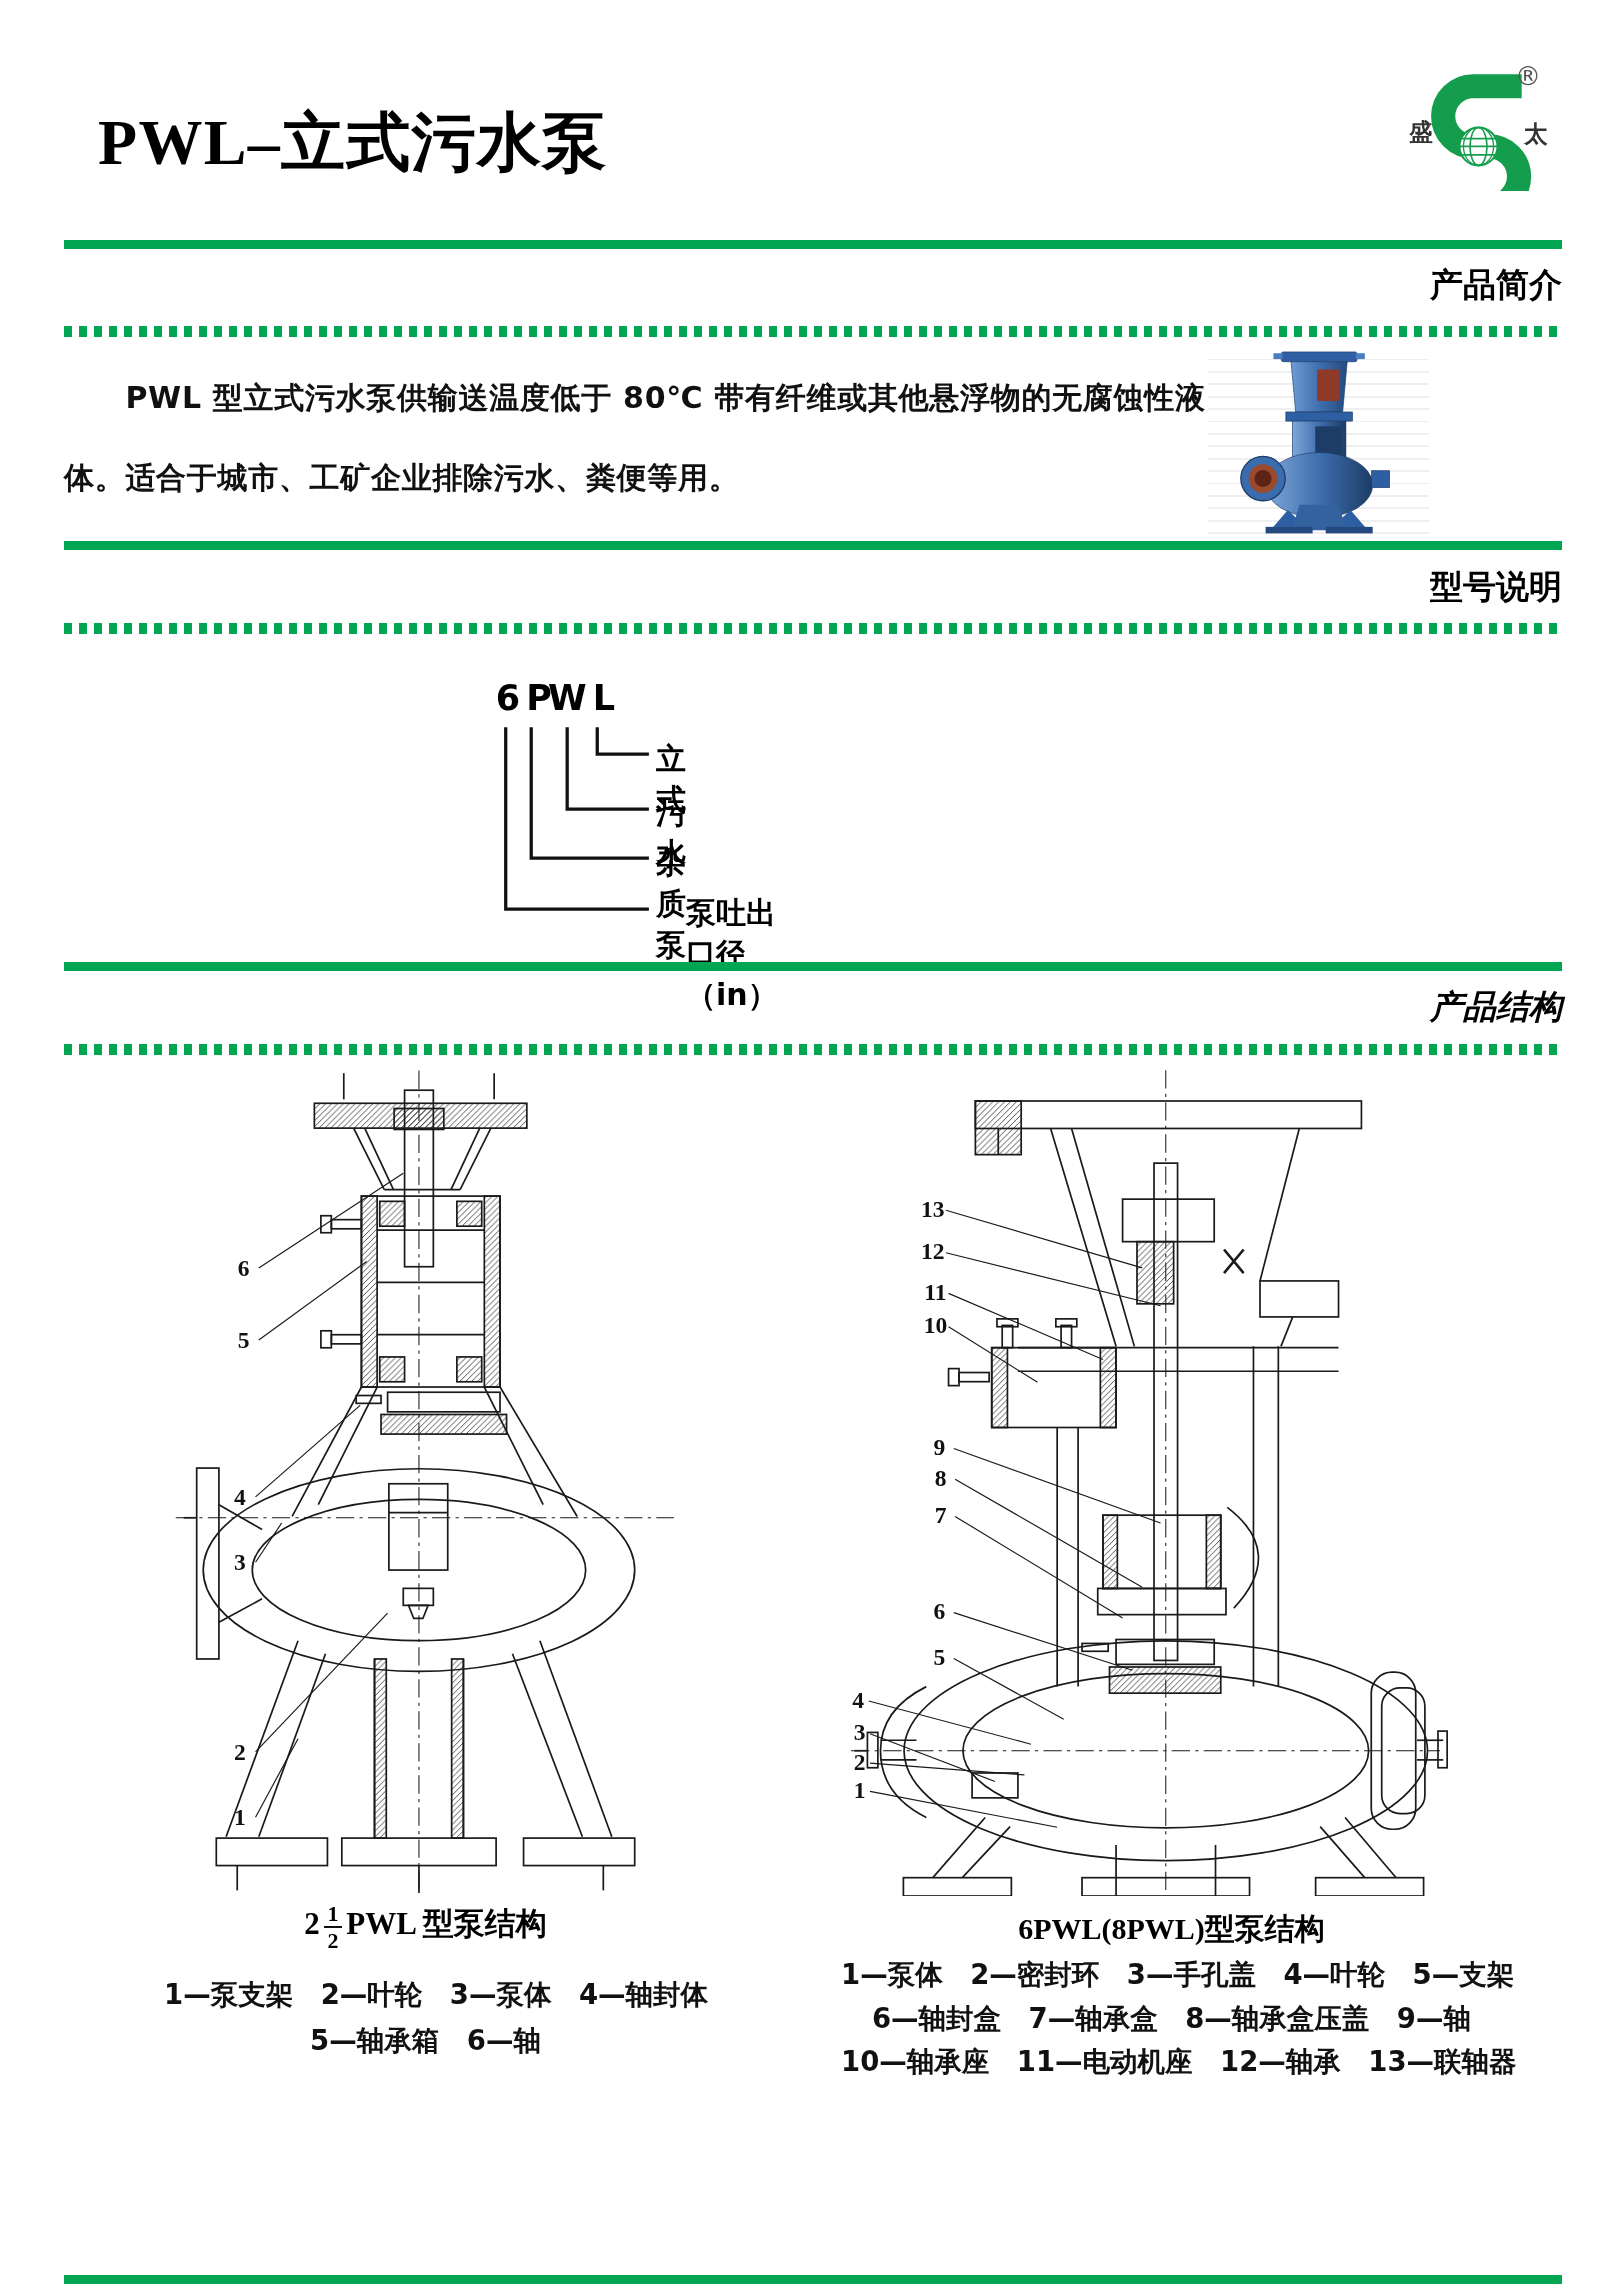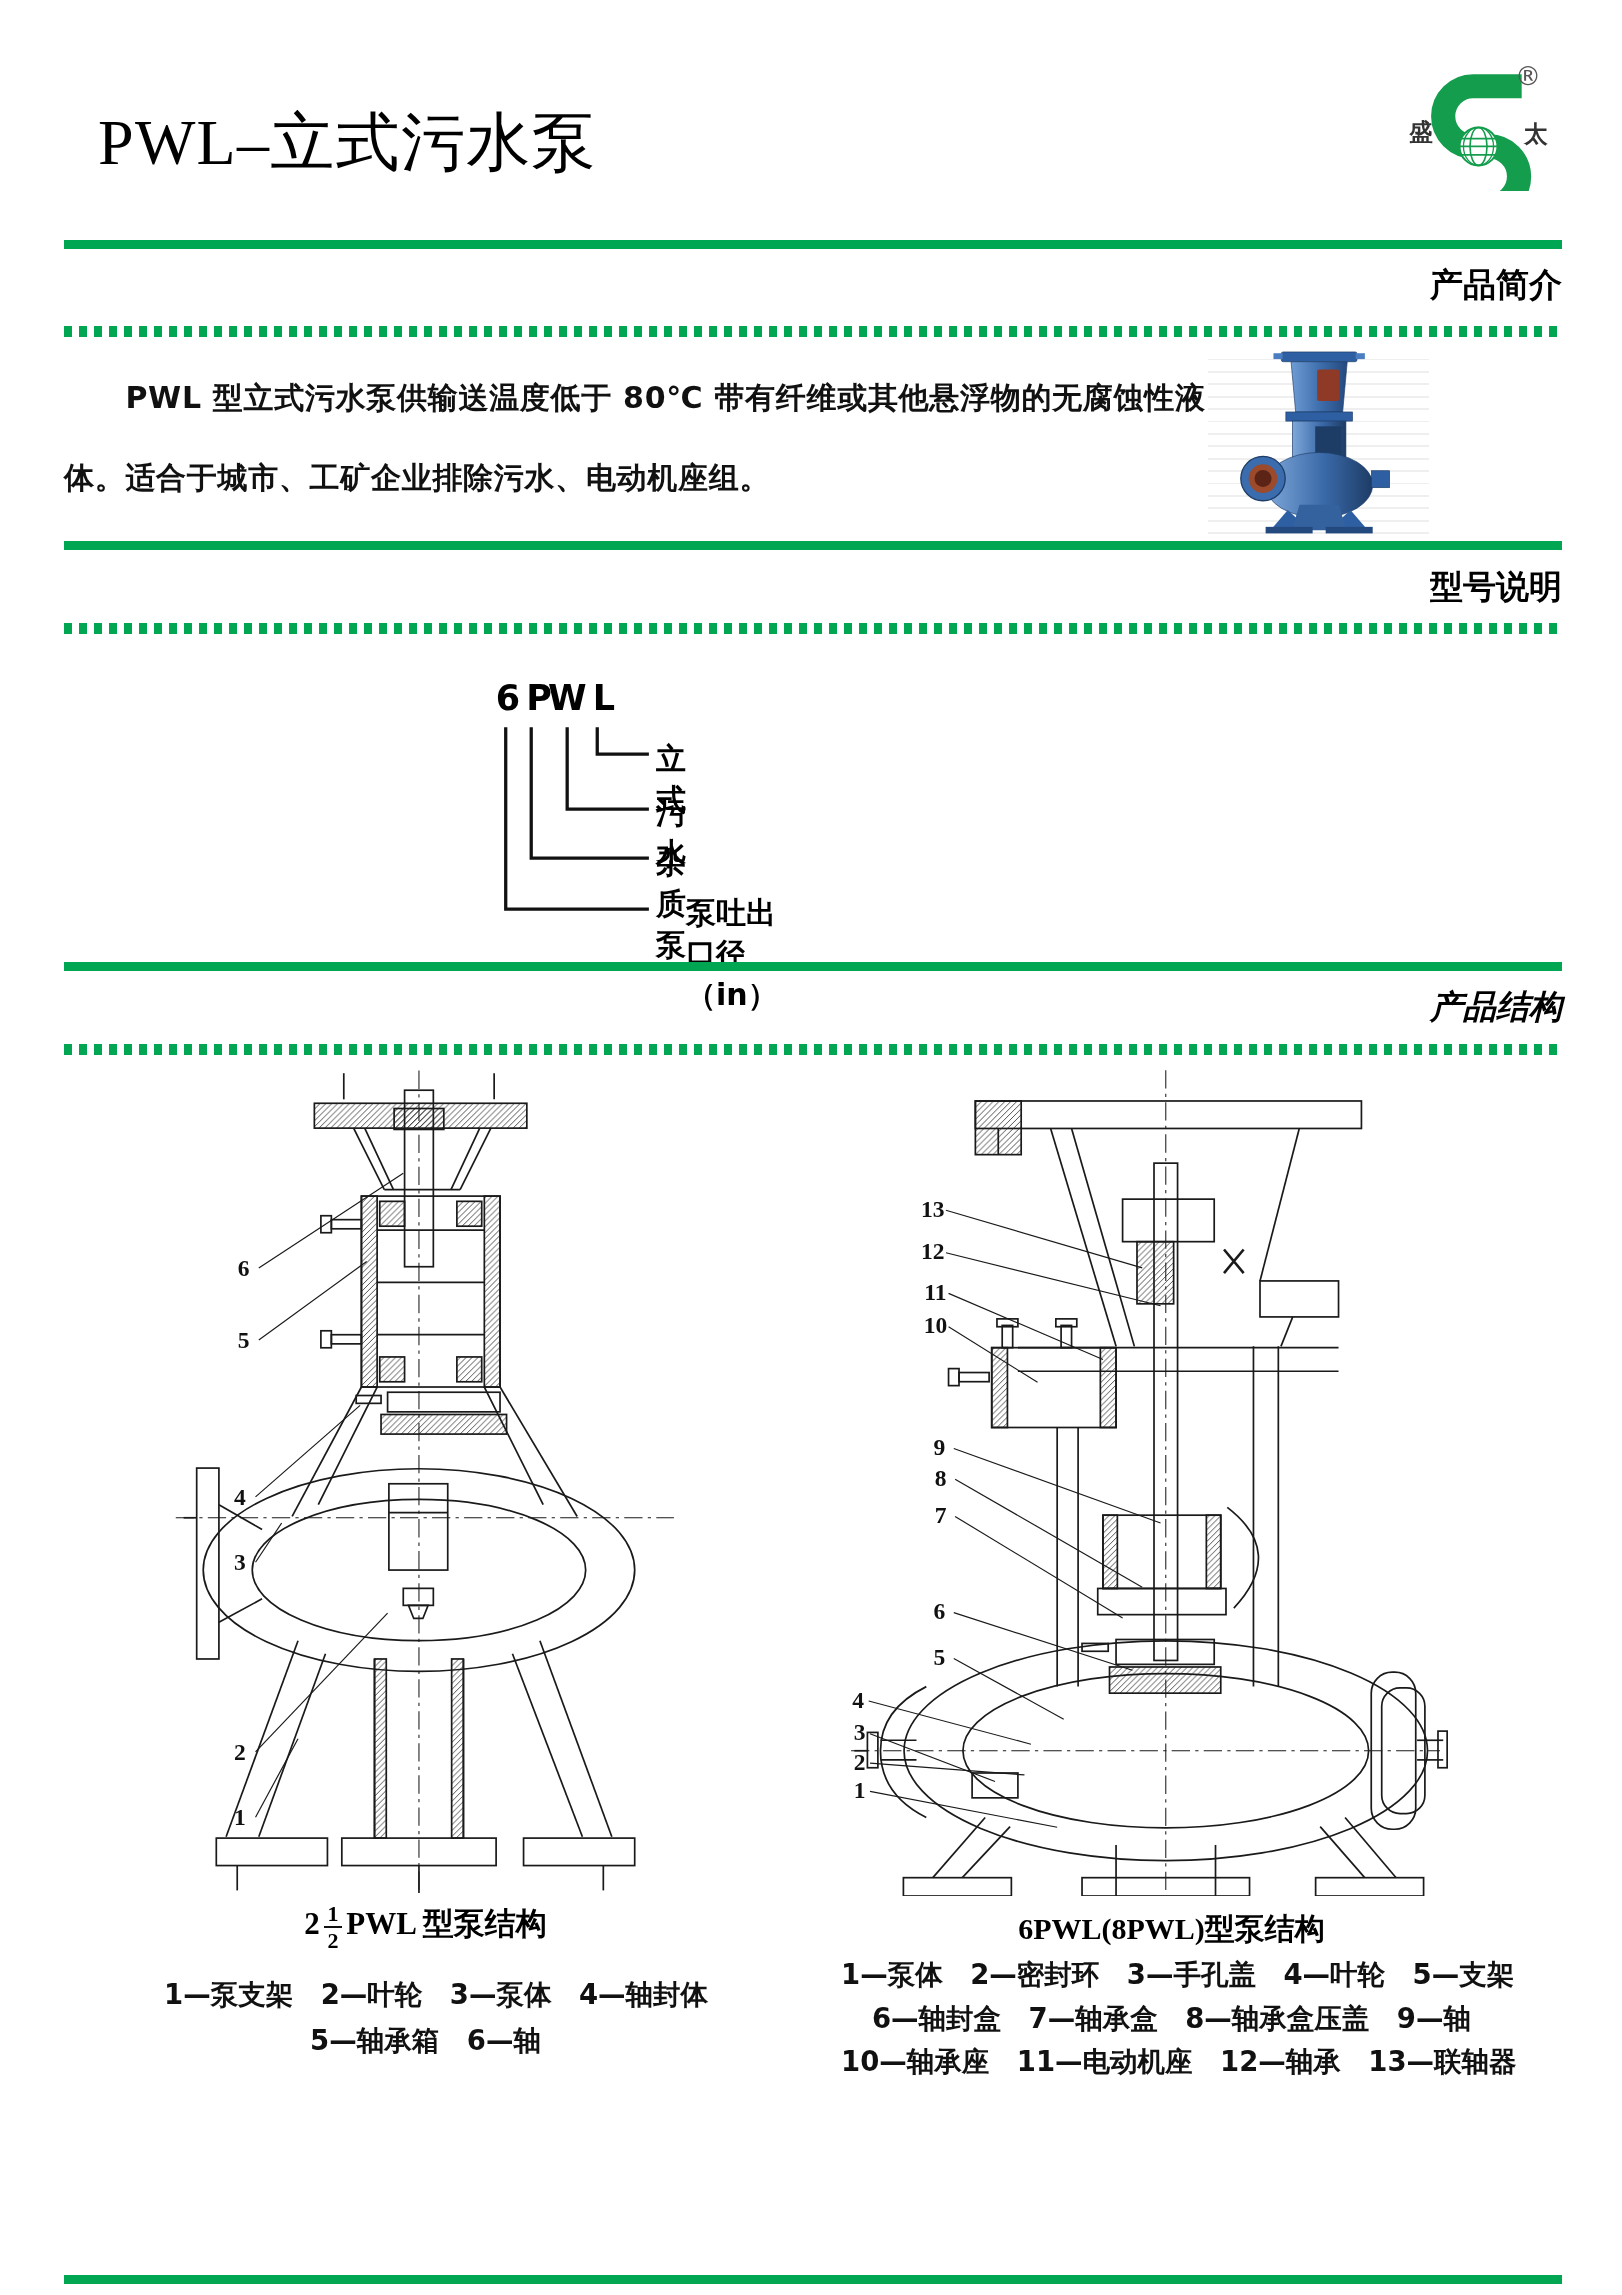--- a/index.html
+++ b/index.html
@@ -1,20 +1,20 @@
 <!DOCTYPE html>
 <html style="font-size:10.5px"><head>
 <meta charset="utf-8">
 <style>
   html,body{margin:0;padding:0;}
   body{width:1623px;height:2295px;position:relative;background:#ffffff;
        font-family:"DejaVu Sans","Liberation Sans",sans-serif;color:#000;}
   .abs{position:absolute;}
   .page-title{left:98px;top:99px;font-family:"Liberation Serif","DejaVu Serif",serif;
-      font-weight:normal;font-size:64px;letter-spacing:1.3px;}
+      font-weight:bold;font-size:64px;letter-spacing:1.3px;}
   .greenbar{left:64px;width:1498px;height:9.2px;background:#00a651;}
   .dotted{left:64px;width:1498px;height:11px;
       background:repeating-linear-gradient(90deg,#00a651 0 7.9px,transparent 7.9px 15px);}
   .sect-hdr{left:64px;width:1498px;text-align:right;font-size:33px;font-weight:bold;}
   .para{font-size:30px;font-weight:bold;color:#111;letter-spacing:0.7px;white-space:nowrap;}
   .model-letter{font-size:35px;font-weight:bold;width:34px;text-align:center;}
   .model-label{font-size:30px;font-weight:bold;}
   .figure svg{display:block;}
   .cap-title{font-family:"Liberation Serif","DejaVu Serif",serif;font-weight:bold;font-size:31px;}
   .cap-parts{font-weight:bold;font-size:27.5px;color:#111;white-space:nowrap;}
@@ -45,21 +45,21 @@
   <span class="abs logo-char" style="left:9.2px;top:56px;">盛</span>
   <span class="abs logo-char" style="left:124px;top:58px;">太</span>
   <span class="abs reg-mark" style="left:115px;top:1.3px;">®</span>
 </div>
 
 <div class="abs greenbar" style="top:240px;"></div>
 <div class="abs sect-hdr" style="top:263px;">产品简介</div>
 <div class="abs dotted" style="top:326px;"></div>
 
 <div class="abs para" style="left:64px;top:378px;">　　PWL 型立式污水泵供输送温度低于 80℃ 带有纤维或其他悬浮物的无腐蚀性液</div>
-<div class="abs para" style="left:64px;top:458px;">体。适合于城市、工矿企业排除污水、电动机座组。</div>
+<div class="abs para" style="left:64px;top:458px;">体。适合于城市、工矿企业排除污水、粪便等用。</div>
 
 <div class="abs photo" style="left:1208px;top:348px;width:221px;height:188px;">
   <svg width="221" height="188" viewBox="0 0 338 288">
     <defs>
       <linearGradient id="gb1" x1="0" y1="0" x2="1" y2="0">
         <stop offset="0" stop-color="#6f9cd4"></stop>
           <stop offset="0.5" stop-color="#3f6fae"></stop>
           <stop offset="1" stop-color="#24497e"></stop>
       </linearGradient>
       <linearGradient id="gb2" x1="0" y1="0" x2="1" y2="0">

